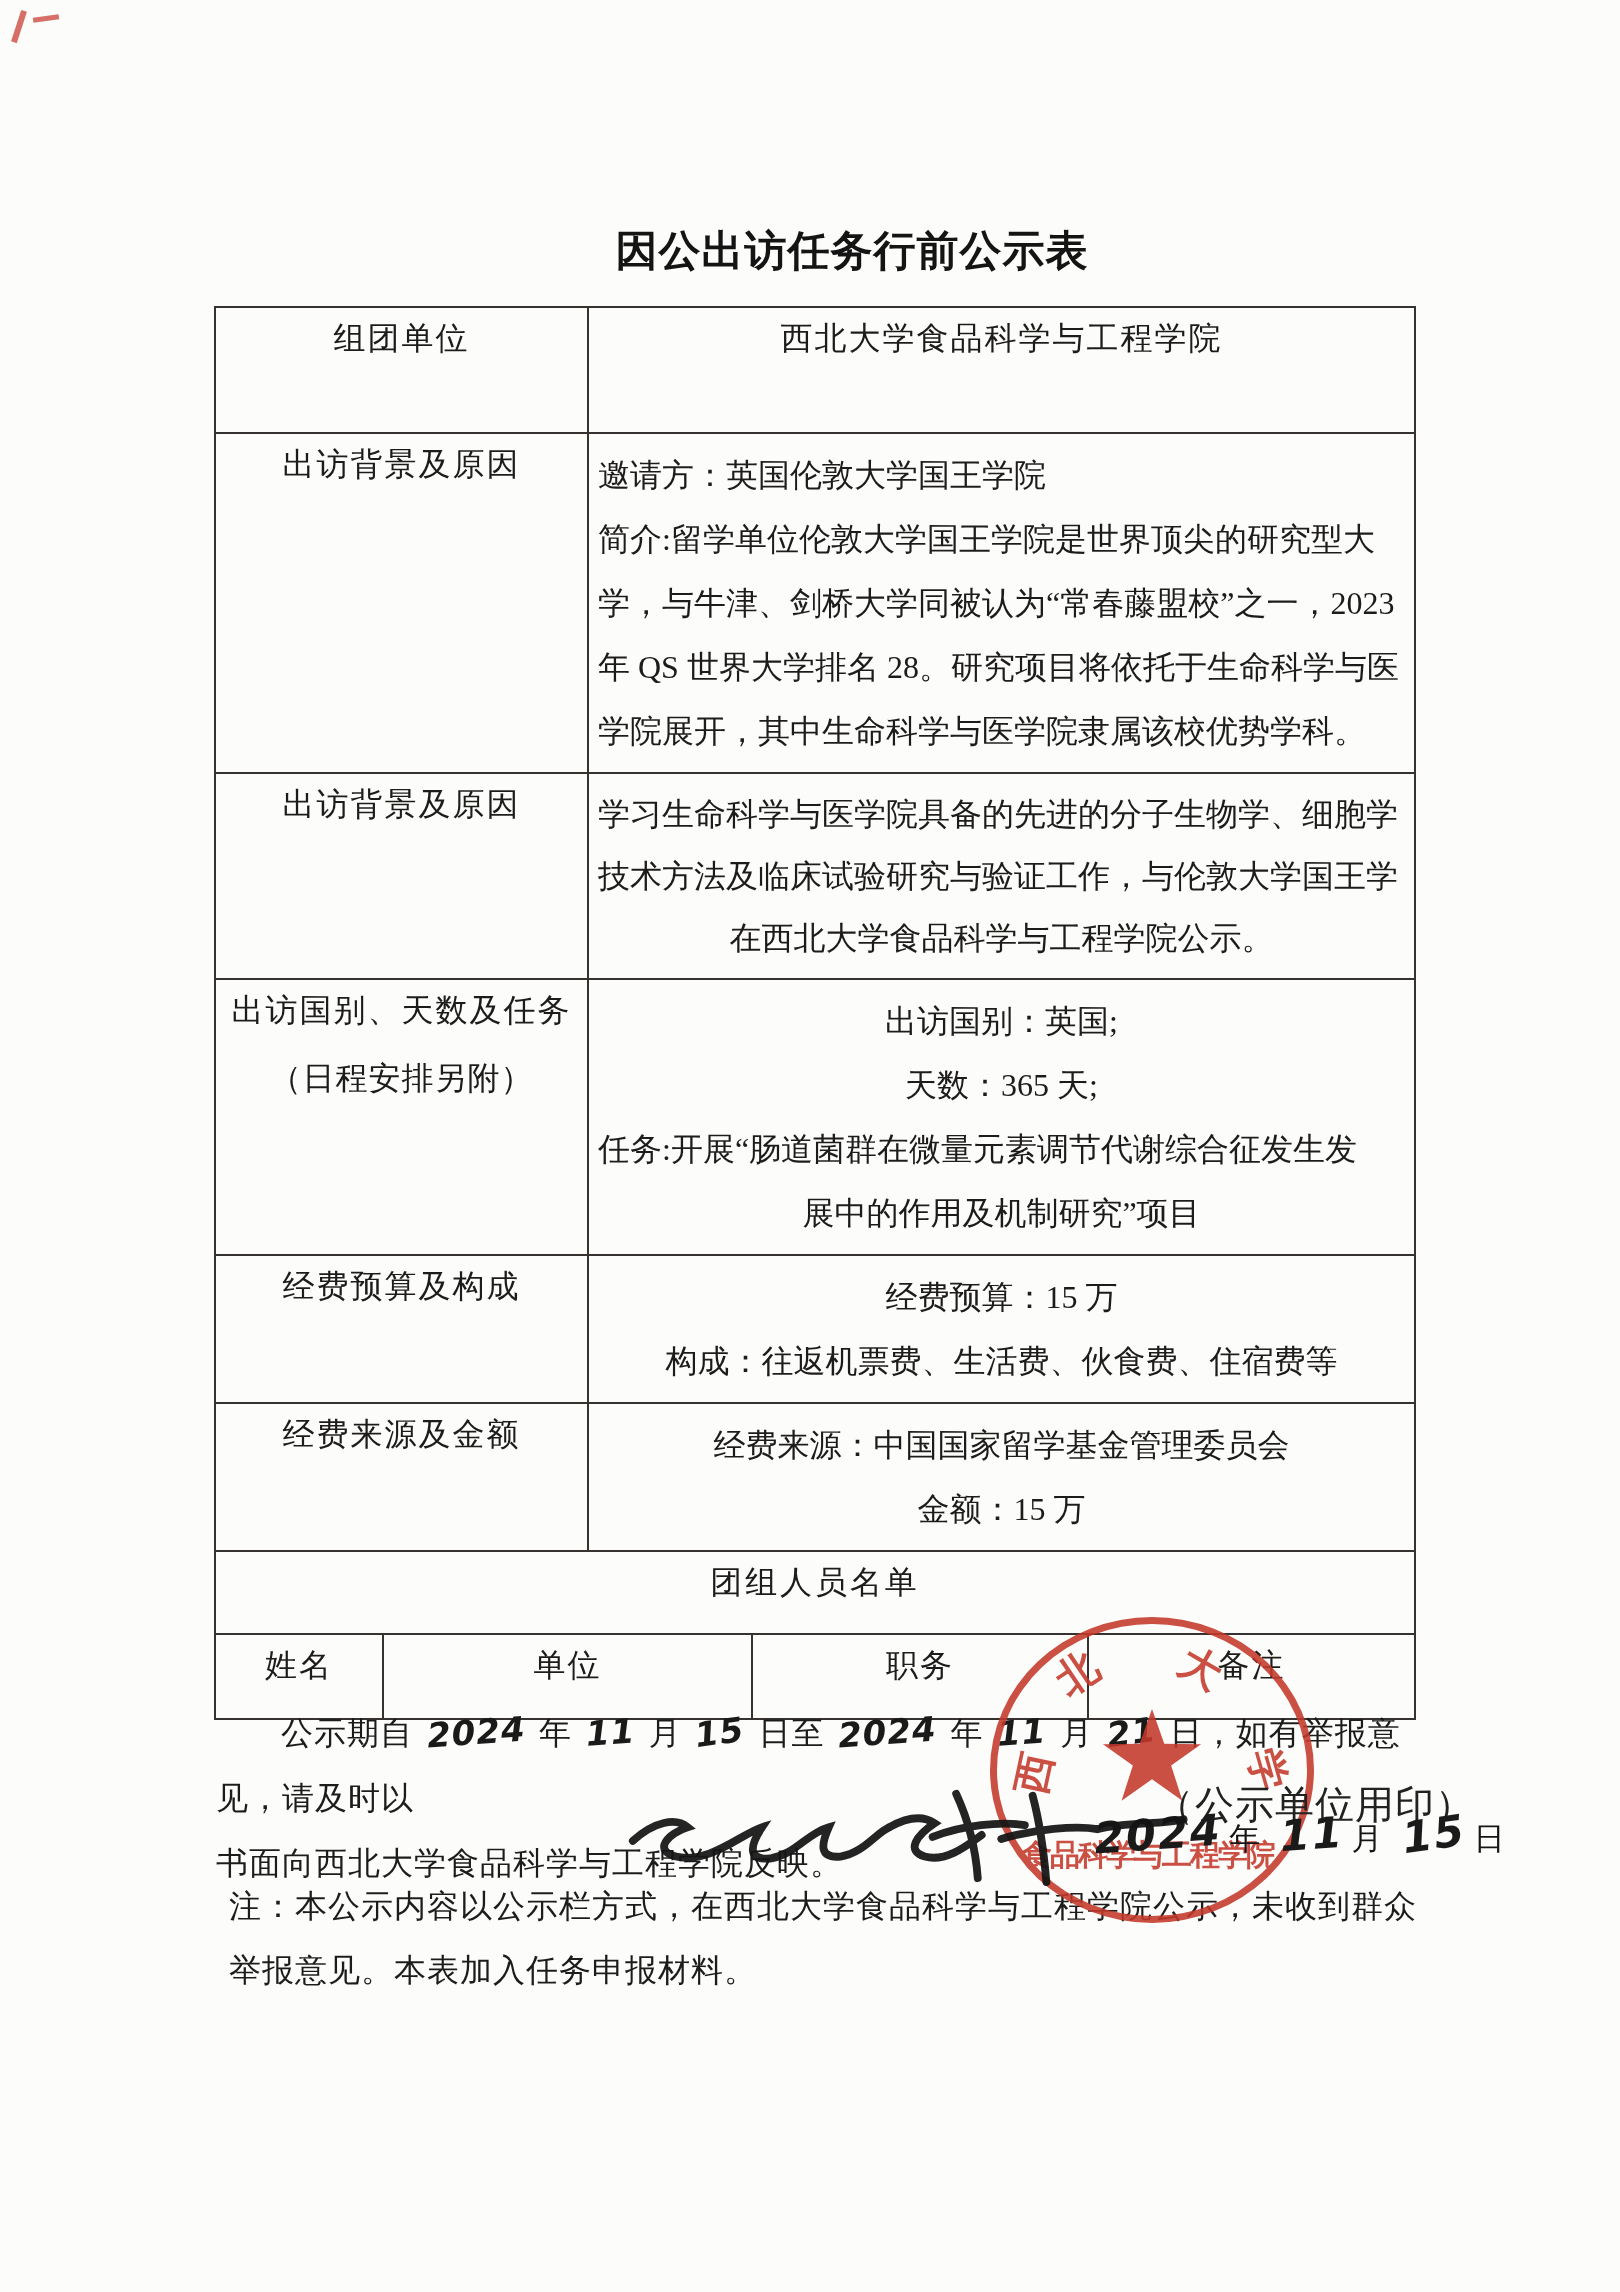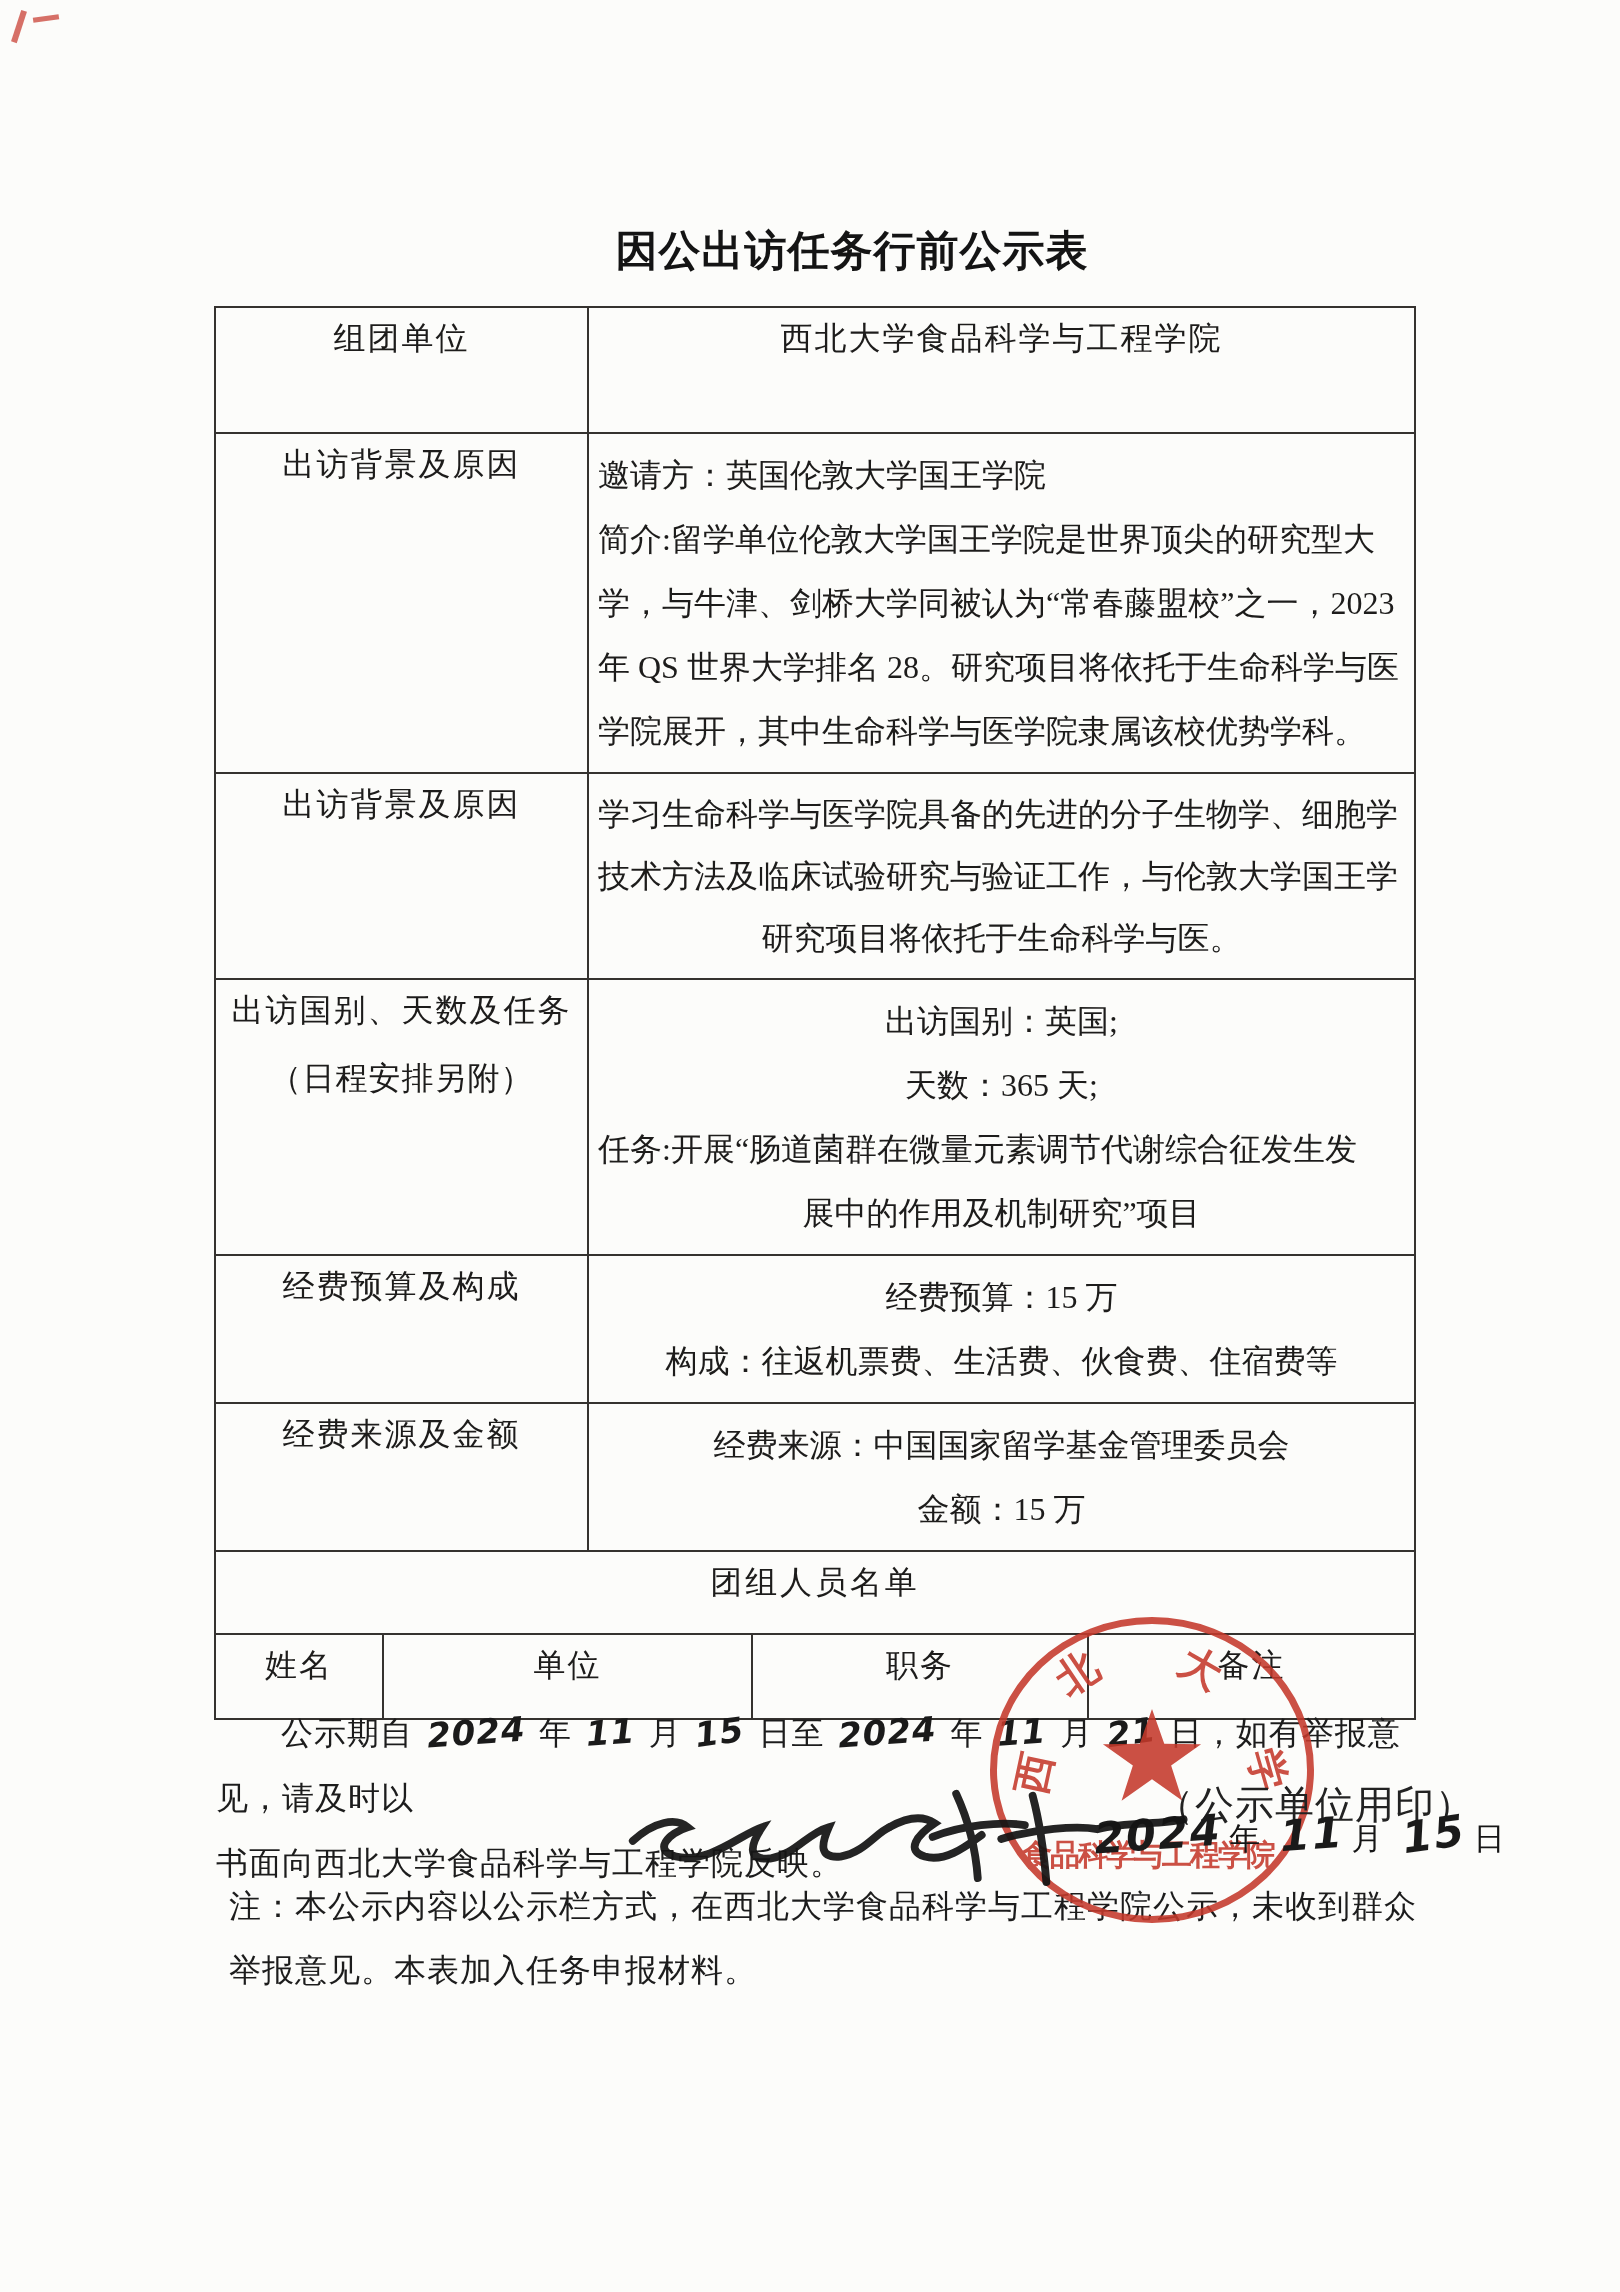--- a/index.html
+++ b/index.html
@@ -132,21 +132,21 @@
         <div class="ln">学院展开，其中生命科学与医学院隶属该校优势学科。</div>
       </td>
     </tr>
     <tr class="h-r3">
       <td colspan="2" class="lbl">
         <span>出访背景及原因</span>
       </td>
       <td colspan="3" class="cellpad">
         <div class="ln tight">学习生命科学与医学院具备的先进的分子生物学、细胞学</div>
         <div class="ln tight">技术方法及临床试验研究与验证工作，与伦敦大学国王学</div>
-        <div class="ln tight ctr">研究项目将依托于生命科学与医。</div>
+        <div class="ln tight ctr">在西北大学食品科学与工程学院公示。</div>
       </td>
     </tr>
     <tr class="h-r4">
       <td colspan="2" class="lbl">
         <div>出访国别、天数及任务</div>
         <div class="l2">（日程安排另附）</div>
       </td>
       <td colspan="3" class="cellpad">
         <div class="ln ctr">出访国别：英国;</div>
         <div class="ln ctr">天数：365 天;</div>

